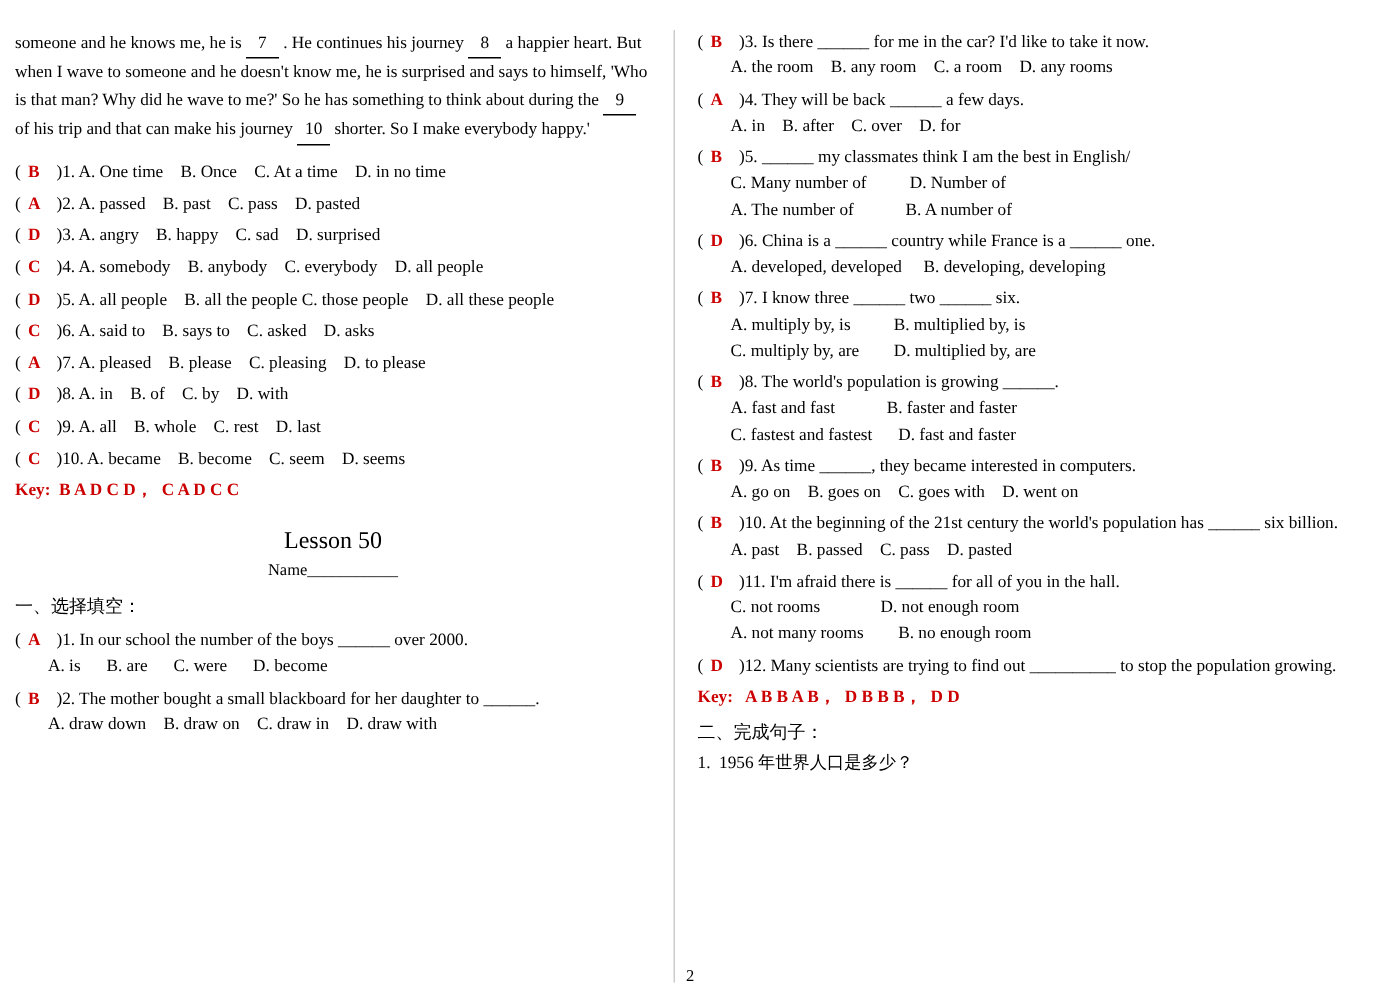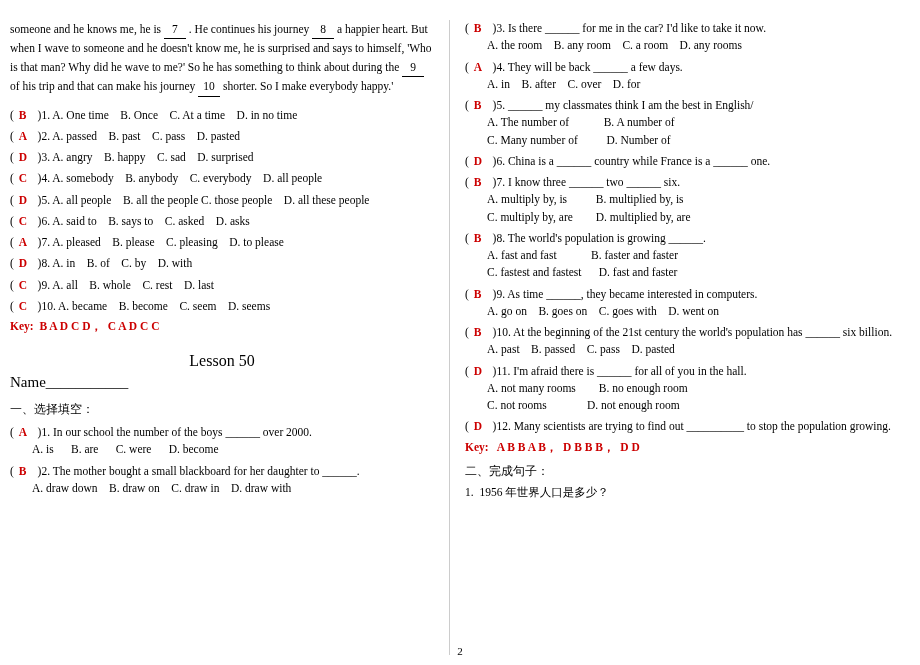--- a/index.html
+++ b/index.html
@@ -38,21 +38,22 @@
       min-width: 22px;
       text-align: center;
     }
     .section-title {
       text-align: center;
       font-size: 16px;
       font-weight: normal;
       margin: 18px 0 4px 0;
     }
     .name-line {
-      font-size: 15px;
+      text-align: center;
+      font-size: 11px;
       margin-bottom: 10px;
     }
     .section-header {
       font-size: 12px;
       margin-bottom: 6px;
     }
     .question-block {
       margin-bottom: 4px;
       font-size: 11.5px;
       line-height: 1.5;
@@ -165,26 +166,27 @@
       <div class="options-line">A. the room &nbsp;&nbsp; B. any room &nbsp;&nbsp; C. a room &nbsp;&nbsp; D. any rooms</div>
     </div>
 
     <div class="question-block">
       <div><span class="paren">(</span> <span class="answer-letter">A</span> <span class="paren">)</span>4. They will be back ______ a few days.</div>
       <div class="options-line">A. in &nbsp;&nbsp; B. after &nbsp;&nbsp; C. over &nbsp;&nbsp; D. for</div>
     </div>
 
     <div class="question-block">
       <div><span class="paren">(</span> <span class="answer-letter">B</span> <span class="paren">)</span>5. ______ my classmates think I am the best in English/</div>
+      <div class="options-line">C. Many number of &nbsp;&nbsp;&nbsp;&nbsp;&nbsp;&nbsp;&nbsp;&nbsp; D.  Number of</div>
       <div class="options-line">A. The number of &nbsp;&nbsp;&nbsp;&nbsp;&nbsp;&nbsp;&nbsp;&nbsp;&nbsp;&nbsp; B. A number of</div>
-      <div class="options-line">C. Many number of &nbsp;&nbsp;&nbsp;&nbsp;&nbsp;&nbsp;&nbsp;&nbsp; D.  Number of</div>
     </div>
 
     <div class="question-block">
       <div><span class="paren">(</span> <span class="answer-letter">D</span> <span class="paren">)</span>6. China is a ______ country while France is a ______ one.</div>
+      <div class="options-line">A. developed, developed &nbsp;&nbsp;&nbsp; B. developing, developing</div>
     </div>
 
     <div class="question-block">
       <div><span class="paren">(</span> <span class="answer-letter">B</span> <span class="paren">)</span>7. I know three ______ two ______ six.</div>
       <div class="options-line">A. multiply by, is &nbsp;&nbsp;&nbsp;&nbsp;&nbsp;&nbsp;&nbsp;&nbsp; B.  multiplied by, is</div>
       <div class="options-line">C. multiply by,  are &nbsp;&nbsp;&nbsp;&nbsp;&nbsp;&nbsp; D. multiplied by,  are</div>
     </div>
 
     <div class="question-block">
       <div><span class="paren">(</span> <span class="answer-letter">B</span> <span class="paren">)</span>8. The world's population is growing ______.</div>
@@ -197,22 +199,22 @@
       <div class="options-line">A. go on &nbsp;&nbsp; B. goes on &nbsp;&nbsp; C.  goes with &nbsp;&nbsp; D. went on</div>
     </div>
 
     <div class="question-block">
       <div><span class="paren">(</span> <span class="answer-letter">B</span> <span class="paren">)</span>10. At the beginning of the 21st century the world's population has ______ six billion.</div>
       <div class="options-line">A. past &nbsp;&nbsp; B. passed &nbsp;&nbsp; C. pass &nbsp;&nbsp; D. pasted</div>
     </div>
 
     <div class="question-block">
       <div><span class="paren">(</span> <span class="answer-letter">D</span> <span class="paren">)</span>11. I'm afraid there is ______ for all of you in the hall.</div>
+      <div class="options-line">C. not rooms &nbsp;&nbsp;&nbsp;&nbsp;&nbsp;&nbsp;&nbsp;&nbsp;&nbsp;&nbsp;&nbsp;&nbsp; D. not enough room</div>
       <div class="options-line">A. not many rooms &nbsp;&nbsp;&nbsp;&nbsp;&nbsp;&nbsp; B. no enough room</div>
-      <div class="options-line">C. not rooms &nbsp;&nbsp;&nbsp;&nbsp;&nbsp;&nbsp;&nbsp;&nbsp;&nbsp;&nbsp;&nbsp;&nbsp; D. not enough room</div>
     </div>
 
     <div class="question-block">
       <div><span class="paren">(</span> <span class="answer-letter">D</span> <span class="paren">)</span>12. Many scientists are trying to find out __________ to stop the population growing.</div>
     </div>
 
     <div class="key-line">
       <span class="key-label">Key:</span>&nbsp;&nbsp; A B B A B，&nbsp; D B B B，&nbsp; D D
     </div>
 

